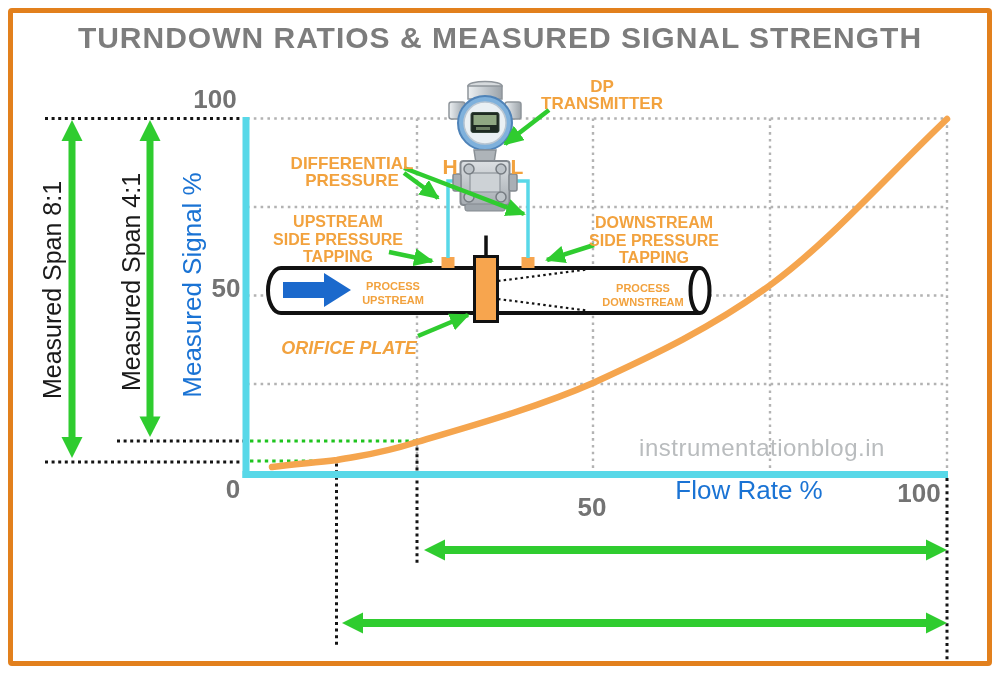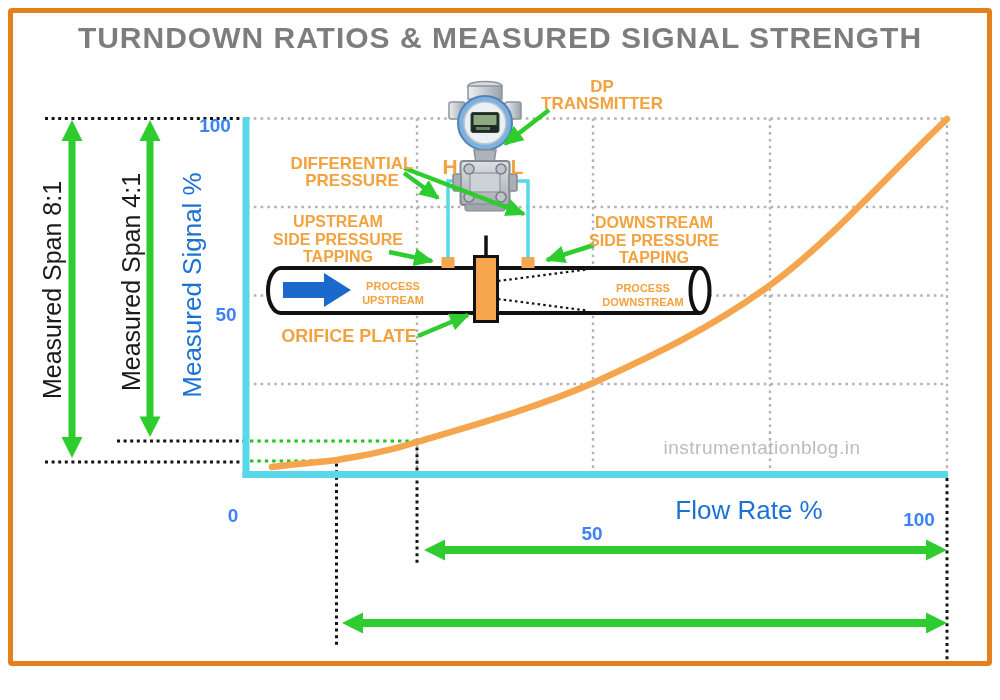--- a/index.html
+++ b/index.html
@@ -3,30 +3,30 @@
 <meta charset="utf-8">
 <style>
   html,body{margin:0;padding:0;background:#fff;}
   .stage{position:relative;width:1000px;height:674px;background:#ffffff;overflow:hidden;
          font-family:"Liberation Sans",sans-serif;}
   .frame{position:absolute;inset:8px;border:5px solid #E2801D;border-radius:4px;pointer-events:none;}
   svg.gfx{position:absolute;left:0;top:0;}
   .lbl{position:absolute;transform:translate(-50%,-50%);white-space:nowrap;color:#141414;text-align:center;}
   .rot{transform:translate(-50%,-50%) rotate(-90deg);}
   .title{font-size:30px;font-weight:bold;color:#7D7D7D;letter-spacing:1px;}
-  .num{font-size:19px;font-weight:bold;color:#3b82f6;margin-top:27px;}
+  .num{font-size:26px;font-weight:bold;color:#737373;}
   .blue{font-size:26px;color:#1A73D4;}
   .black24{font-size:25px;color:#1a1a1a;}
   .orange{color:#F2A23E;font-weight:bold;}
   .o17{font-size:17px;line-height:17px;}
   .o16{font-size:16px;line-height:17.5px;}
   .o18{font-size:18px;line-height:18px;}
   .o13{font-size:11px;line-height:13.5px;}
   .hl{font-size:21px;}
-  .wm{font-size:19px;color:#B9BCBE;letter-spacing:0.5px;}
+  .wm{font-size:24px;color:#B9BCBE;letter-spacing:0.5px;}
 </style>
 </head>
 <body>
 
 <div class="stage">
 
   <svg class="gfx" width="1000" height="700" viewBox="0 0 1000 700">
     <defs>
       <marker id="ah" markerUnits="userSpaceOnUse" markerWidth="20" markerHeight="18" refX="18" refY="9" orient="auto">
         <polygon points="0,0 20,9 0,18" fill="#2FCC2F"></polygon>
@@ -148,21 +148,21 @@
   </svg>
 
   <div class="lbl title" style="left:500px;top:38px;">TURNDOWN RATIOS &amp; MEASURED SIGNAL STRENGTH</div>
 
   <div class="lbl num" style="left:215px;top:99px;">100</div>
   <div class="lbl num" style="left:226px;top:288px;">50</div>
   <div class="lbl num" style="left:233px;top:489px;">0</div>
   <div class="lbl num" style="left:592px;top:507px;">50</div>
   <div class="lbl num" style="left:919px;top:493px;">100</div>
 
-  <div class="lbl blue" style="left:749px;top:510px;">Flow Rate %</div>
+  <div class="lbl blue" style="left:749px;top:490px;">Flow Rate %</div>
   <div class="lbl blue rot" style="left:192px;top:285px;">Measured Signal %</div>
 
   <div class="lbl black24 rot" style="left:52px;top:290px;">Measured Span 8:1</div>
   <div class="lbl black24 rot" style="left:131px;top:282px;">Measured Span 4:1</div>
 
 
   <div class="lbl orange o17" style="left:602px;top:95px;">
     <div>DP</div>
     <div>TRANSMITTER</div>
   </div>
@@ -177,21 +177,21 @@
     <div>SIDE PRESSURE</div>
     <div>TAPPING</div>
   </div>
 
   <div class="lbl orange o16" style="left:654px;top:240px;">
     <div>DOWNSTREAM</div>
     <div>SIDE PRESSURE</div>
     <div>TAPPING</div>
   </div>
 
-  <div class="lbl orange o18" style="left:349px;top:336px;">ORIFICE PLATE</div>
+  <div class="lbl orange o18" style="left:349px;top:348px;font-style:italic;">ORIFICE PLATE</div>
 
   <div class="lbl orange o13" style="left:393px;top:293px;">
     <div>PROCESS</div>
     <div>UPSTREAM</div>
   </div>
 
   <div class="lbl orange o13" style="left:643px;top:295px;">
     <div>PROCESS</div>
     <div>DOWNSTREAM</div>
   </div>

